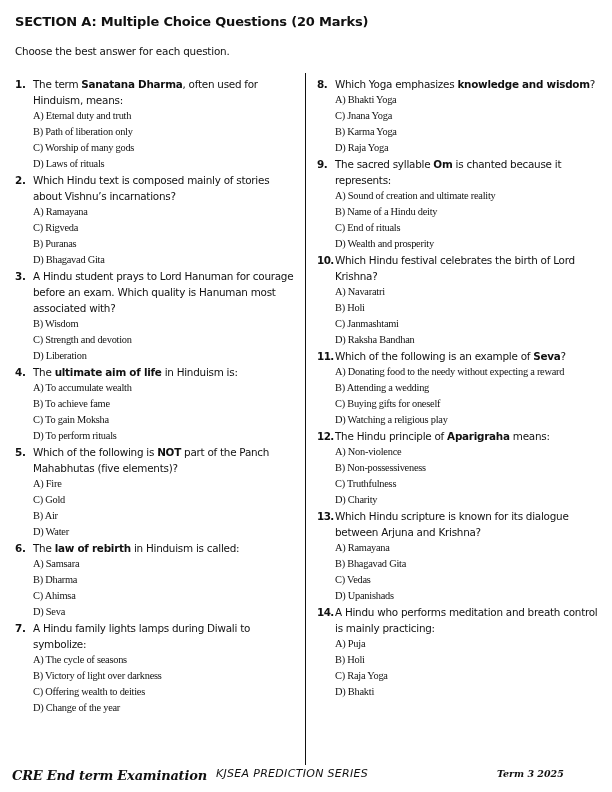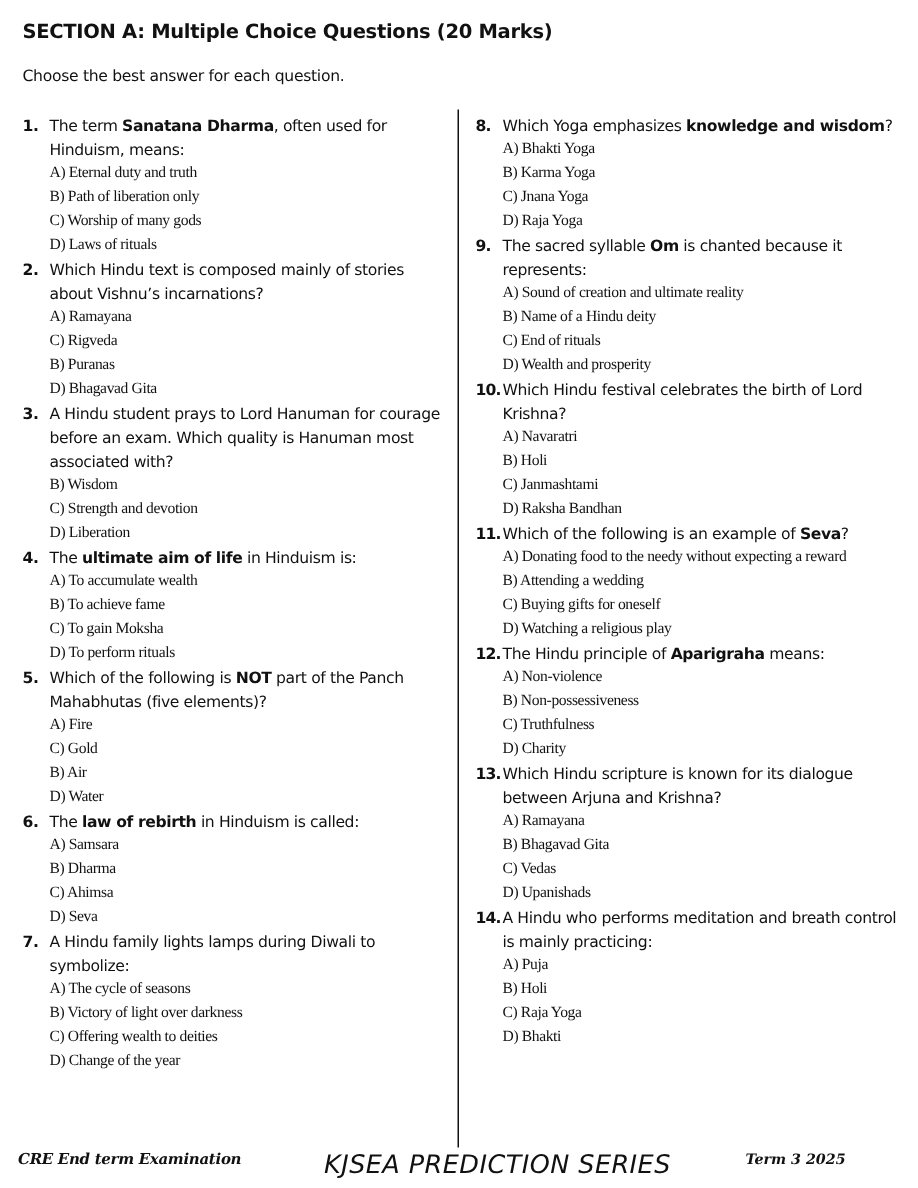--- a/index.html
+++ b/index.html
@@ -29,26 +29,26 @@
   .divider {
     position: absolute; left: 305px; top: 73px; width: 1px; height: 692px;
     background: #111111;
   }
   .footer {
     position: absolute; top: 768px; left: 0; width: 612px; height: 20px;
   }
   .footer-left {
     position: absolute; left: 12px; top: 0;
     font-family: "DejaVu Serif", serif; font-style: italic; font-weight: bold;
-    font-size: 10px; letter-spacing: -0.2px;
+    font-size: 13px; letter-spacing: -0.2px;
   }
   .footer-center {
     position: absolute; left: 216px; top: -1px;
     font-family: "DejaVu Sans", sans-serif; font-style: italic;
-    font-size: 17px; letter-spacing: 0.3px;
+    font-size: 11px; letter-spacing: 0.3px;
   }
   .footer-right {
     position: absolute; left: 497px; top: 0;
     font-family: "DejaVu Serif", serif; font-style: italic; font-weight: bold;
     font-size: 9.5px;
   }
 </style>
 </head>
 <body>
 
@@ -59,21 +59,21 @@
     <div class="question"><span class="q-num">1.</span><span class="q-text"><span>The term </span><b>Sanatana Dharma</b><span>, often used for Hinduism, means:</span></span><span class="option">A) Eternal duty and truth</span><span class="option">B) Path of liberation only</span><span class="option">C) Worship of many gods</span><span class="option">D) Laws of rituals</span></div>
     <div class="question"><span class="q-num">2.</span><span class="q-text"><span>Which Hindu text is composed mainly of stories about Vishnu’s incarnations?</span></span><span class="option">A) Ramayana</span><span class="option">C) Rigveda</span><span class="option">B) Puranas</span><span class="option">D) Bhagavad Gita</span></div>
     <div class="question"><span class="q-num">3.</span><span class="q-text"><span>A Hindu student prays to Lord Hanuman for courage before an exam. Which quality is Hanuman most associated with?</span></span><span class="option">B) Wisdom</span><span class="option">C) Strength and devotion</span><span class="option">D) Liberation</span></div>
     <div class="question"><span class="q-num">4.</span><span class="q-text"><span>The </span><b>ultimate aim of life</b><span> in Hinduism is:</span></span><span class="option">A) To accumulate wealth</span><span class="option">B) To achieve fame</span><span class="option">C) To gain Moksha</span><span class="option">D) To perform rituals</span></div>
     <div class="question"><span class="q-num">5.</span><span class="q-text"><span>Which of the following is </span><b>NOT</b><span> part of the Panch Mahabhutas (five elements)?</span></span><span class="option">A) Fire</span><span class="option">C) Gold</span><span class="option">B) Air</span><span class="option">D) Water</span></div>
     <div class="question"><span class="q-num">6.</span><span class="q-text"><span>The </span><b>law of rebirth</b><span> in Hinduism is called:</span></span><span class="option">A) Samsara</span><span class="option">B) Dharma</span><span class="option">C) Ahimsa</span><span class="option">D) Seva</span></div>
     <div class="question"><span class="q-num">7.</span><span class="q-text"><span>A Hindu family lights lamps during Diwali to symbolize:</span></span><span class="option">A) The cycle of seasons</span><span class="option">B) Victory of light over darkness</span><span class="option">C) Offering wealth to deities</span><span class="option">D) Change of the year</span></div>
   </div>
 <div class="divider"></div>
 <div class="column col-right">
-    <div class="question"><span class="q-num">8.</span><span class="q-text"><span>Which Yoga emphasizes </span><b>knowledge and wisdom</b><span>?</span></span><span class="option">A) Bhakti Yoga</span><span class="option">B) Karma Yoga</span><span class="option">C) Jnana Yoga</span><span class="option">D) Raja Yoga</span></div>
+    <div class="question"><span class="q-num">8.</span><span class="q-text"><span>Which Yoga emphasizes </span><b>knowledge and wisdom</b><span>?</span></span><span class="option">A) Bhakti Yoga</span><span class="option">C) Jnana Yoga</span><span class="option">B) Karma Yoga</span><span class="option">D) Raja Yoga</span></div>
     <div class="question"><span class="q-num">9.</span><span class="q-text"><span>The sacred syllable </span><b>Om</b><span> is chanted because it represents:</span></span><span class="option">A) Sound of creation and ultimate reality</span><span class="option">B) Name of a Hindu deity</span><span class="option">C) End of rituals</span><span class="option">D) Wealth and prosperity</span></div>
     <div class="question"><span class="q-num">10.</span><span class="q-text"><span>Which Hindu festival celebrates the birth of Lord Krishna?</span></span><span class="option">A) Navaratri</span><span class="option">B) Holi</span><span class="option">C) Janmashtami</span><span class="option">D) Raksha Bandhan</span></div>
     <div class="question"><span class="q-num">11.</span><span class="q-text"><span>Which of the following is an example of </span><b>Seva</b><span>?</span></span><span class="option">A) Donating food to the needy without expecting a reward</span><span class="option">B) Attending a wedding</span><span class="option">C) Buying gifts for oneself</span><span class="option">D) Watching a religious play</span></div>
     <div class="question"><span class="q-num">12.</span><span class="q-text"><span>The Hindu principle of </span><b>Aparigraha</b><span> means:</span></span><span class="option">A) Non-violence</span><span class="option">B) Non-possessiveness</span><span class="option">C) Truthfulness</span><span class="option">D) Charity</span></div>
     <div class="question"><span class="q-num">13.</span><span class="q-text"><span>Which Hindu scripture is known for its dialogue between Arjuna and Krishna?</span></span><span class="option">A) Ramayana</span><span class="option">B) Bhagavad Gita</span><span class="option">C) Vedas</span><span class="option">D) Upanishads</span></div>
     <div class="question"><span class="q-num">14.</span><span class="q-text"><span>A Hindu who performs meditation and breath control is mainly practicing:</span></span><span class="option">A) Puja</span><span class="option">B) Holi</span><span class="option">C) Raja Yoga</span><span class="option">D) Bhakti</span></div>
   </div>
 
 <div class="footer">
   <span class="footer-left">CRE End term Examination</span>

